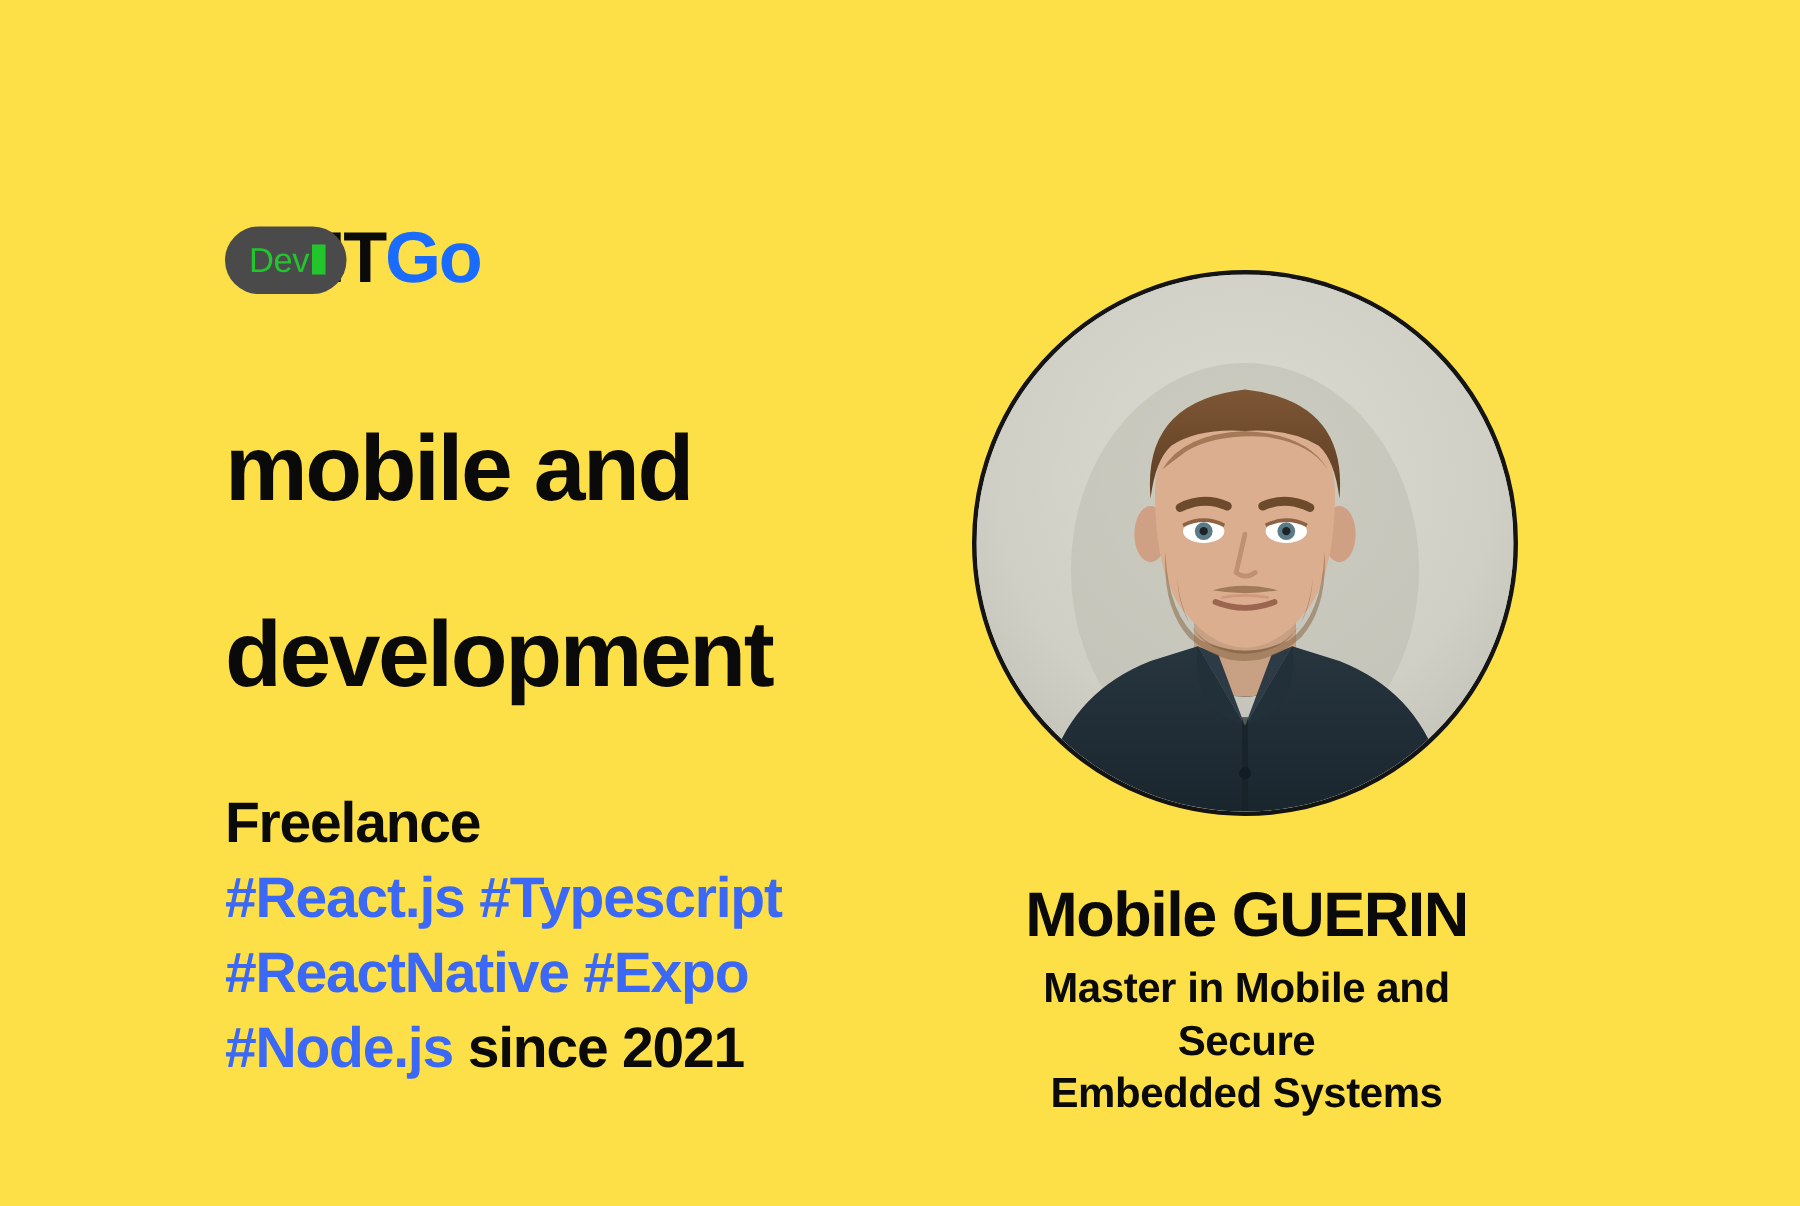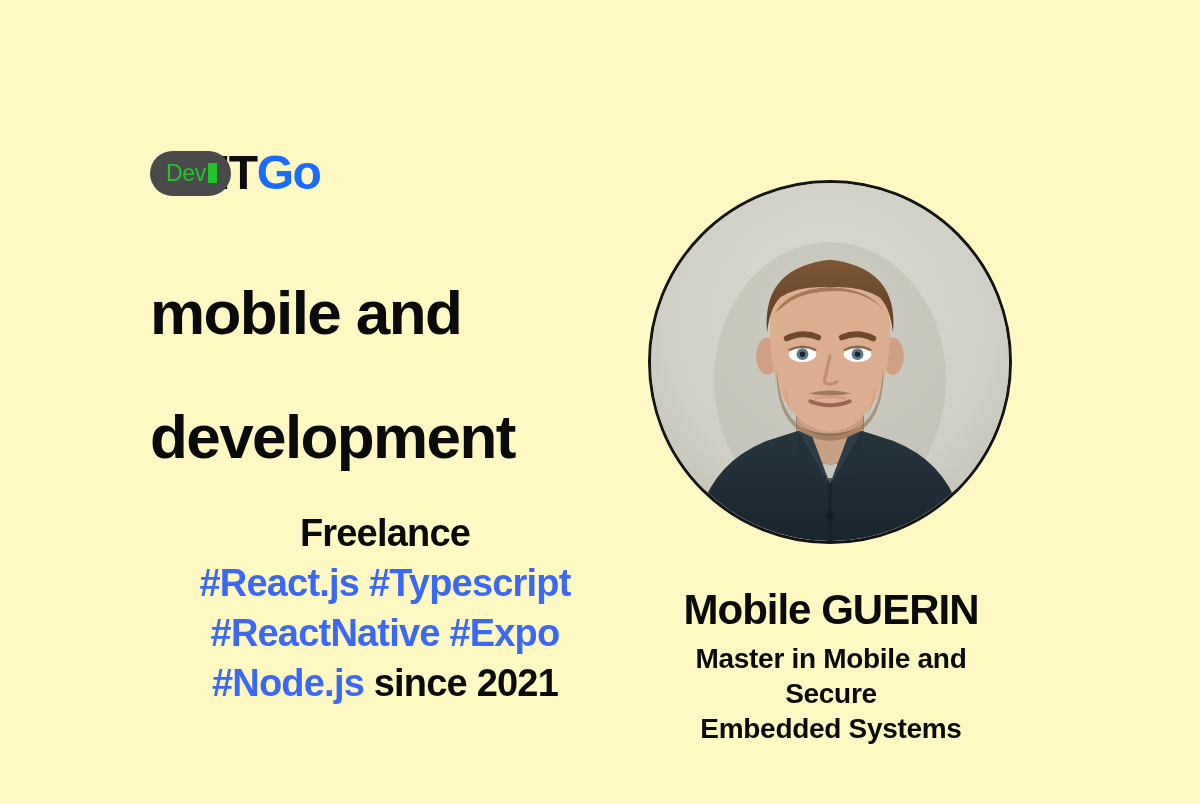--- a/index.html
+++ b/index.html
@@ -14,21 +14,21 @@
   body {
     background:#ebfbfc;
     font-family:"Liberation Sans", sans-serif;
     -webkit-font-smoothing:antialiased;
   }
 
   .card {
     position:relative;
     width:1200px;
     height:804px;
-    background:#fef9c3;
+    background:#fde047;
   }
 
   
   .left-col {
     position:absolute;
     left:150px;
     top:148px;
     width:470px;
   }
 
@@ -80,28 +80,27 @@
     font-weight:700;
     line-height:1.0;
     letter-spacing:-1.6px;
     color:#0a0a0a;
     margin-top:14px;
     max-width:430px;
   }
 
   
   .tagline {
-    margin-top:40px;
+    margin-top:56px;
     font-size:38px;
     font-weight:700;
     line-height:1.32;
     letter-spacing:-0.8px;
     color:#0a0a0a;
     white-space:nowrap;
-    text-align:center;
   }
   .tag-line { display:block; }
   .tag-blue { color:#3b68f5; }
 
   
   .right-col {
     position:absolute;
     left:648px;
     top:180px;
     width:366px;

